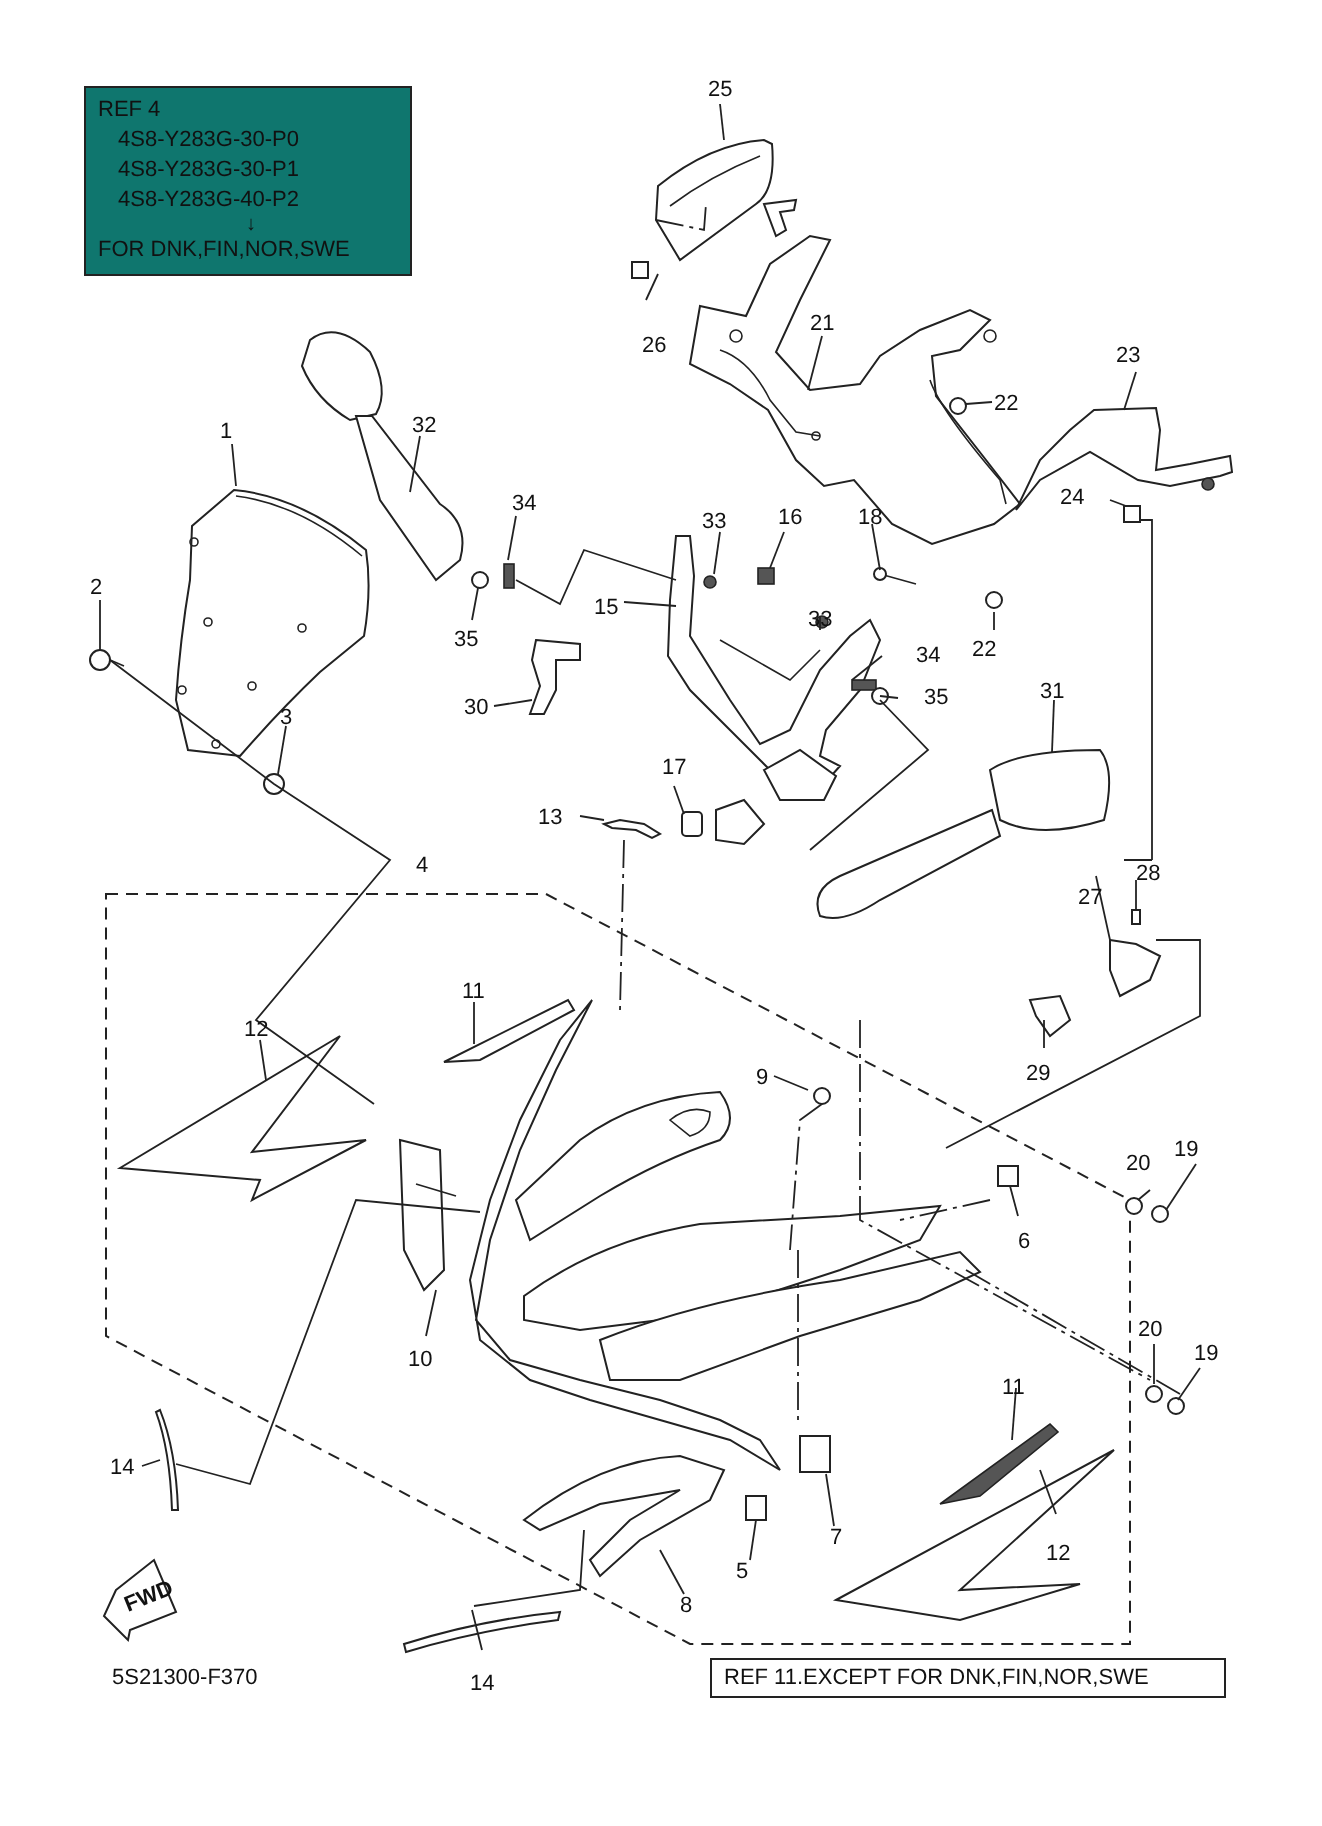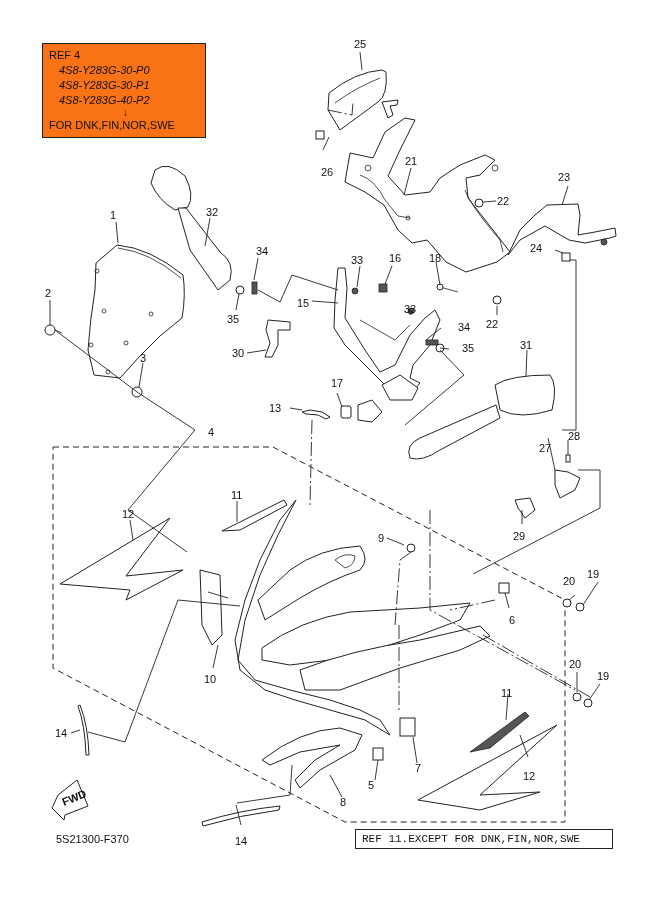--- a/index.html
+++ b/index.html
@@ -1,22 +1,22 @@
 <!DOCTYPE html>
 <html><head>
 <meta charset="utf-8">
 <style>
   html, body { margin:0; padding:0; background:#ffffff; }
   body { width:661px; height:913px; position:relative; overflow:hidden; font-family:"Liberation Sans", sans-serif; color:#111; }
   #diagram { position:absolute; left:0; top:0; width:661px; height:913px; }
   .lbl { font-family:"Liberation Sans", sans-serif; font-size:11px; fill:#111; }
-  .ref-box { position:absolute; left:42px; top:43px; width:164px; height:95px; border:1px solid #222; background:#f97316; box-sizing:border-box; padding:4px 6px; font-size:11px; line-height:15px; }
-  .ref-box .indent { padding-left:10px;font-style:italic; }
+  .ref-box { position:absolute; left:42px; top:43px; width:164px; height:95px; border:1px solid #222; background:#0f766e; box-sizing:border-box; padding:4px 6px; font-size:11px; line-height:15px; }
+  .ref-box .indent { padding-left:10px; }
   .ref-box .arrow { padding-left:74px; line-height:10px; font-size:10px; }
-  .ref-bottom { position:absolute; left:355px; top:829px; width:258px; height:20px; border:1px solid #222; background:#fff; box-sizing:border-box; font-size:11px; line-height:18px; padding-left:6px;font-family:Liberation Mono, monospace; }
+  .ref-bottom { position:absolute; left:355px; top:829px; width:258px; height:20px; border:1px solid #222; background:#fff; box-sizing:border-box; font-size:11px; line-height:18px; padding-left:6px; }
   .fig-code { position:absolute; left:56px; top:833px; font-size:11px; }
   .part { fill:#fff; stroke:#222; stroke-width:1; }
   .thin { fill:none; stroke:#222; stroke-width:0.8; }
   .lead { fill:none; stroke:#222; stroke-width:0.9; }
   .dash { fill:none; stroke:#222; stroke-width:1; stroke-dasharray:6 4; }
   .dashdot { fill:none; stroke:#222; stroke-width:0.9; stroke-dasharray:14 3 2 3; }
   .dark { fill:#555; stroke:#222; stroke-width:0.8; }
 </style>
 </head>
 <body>

